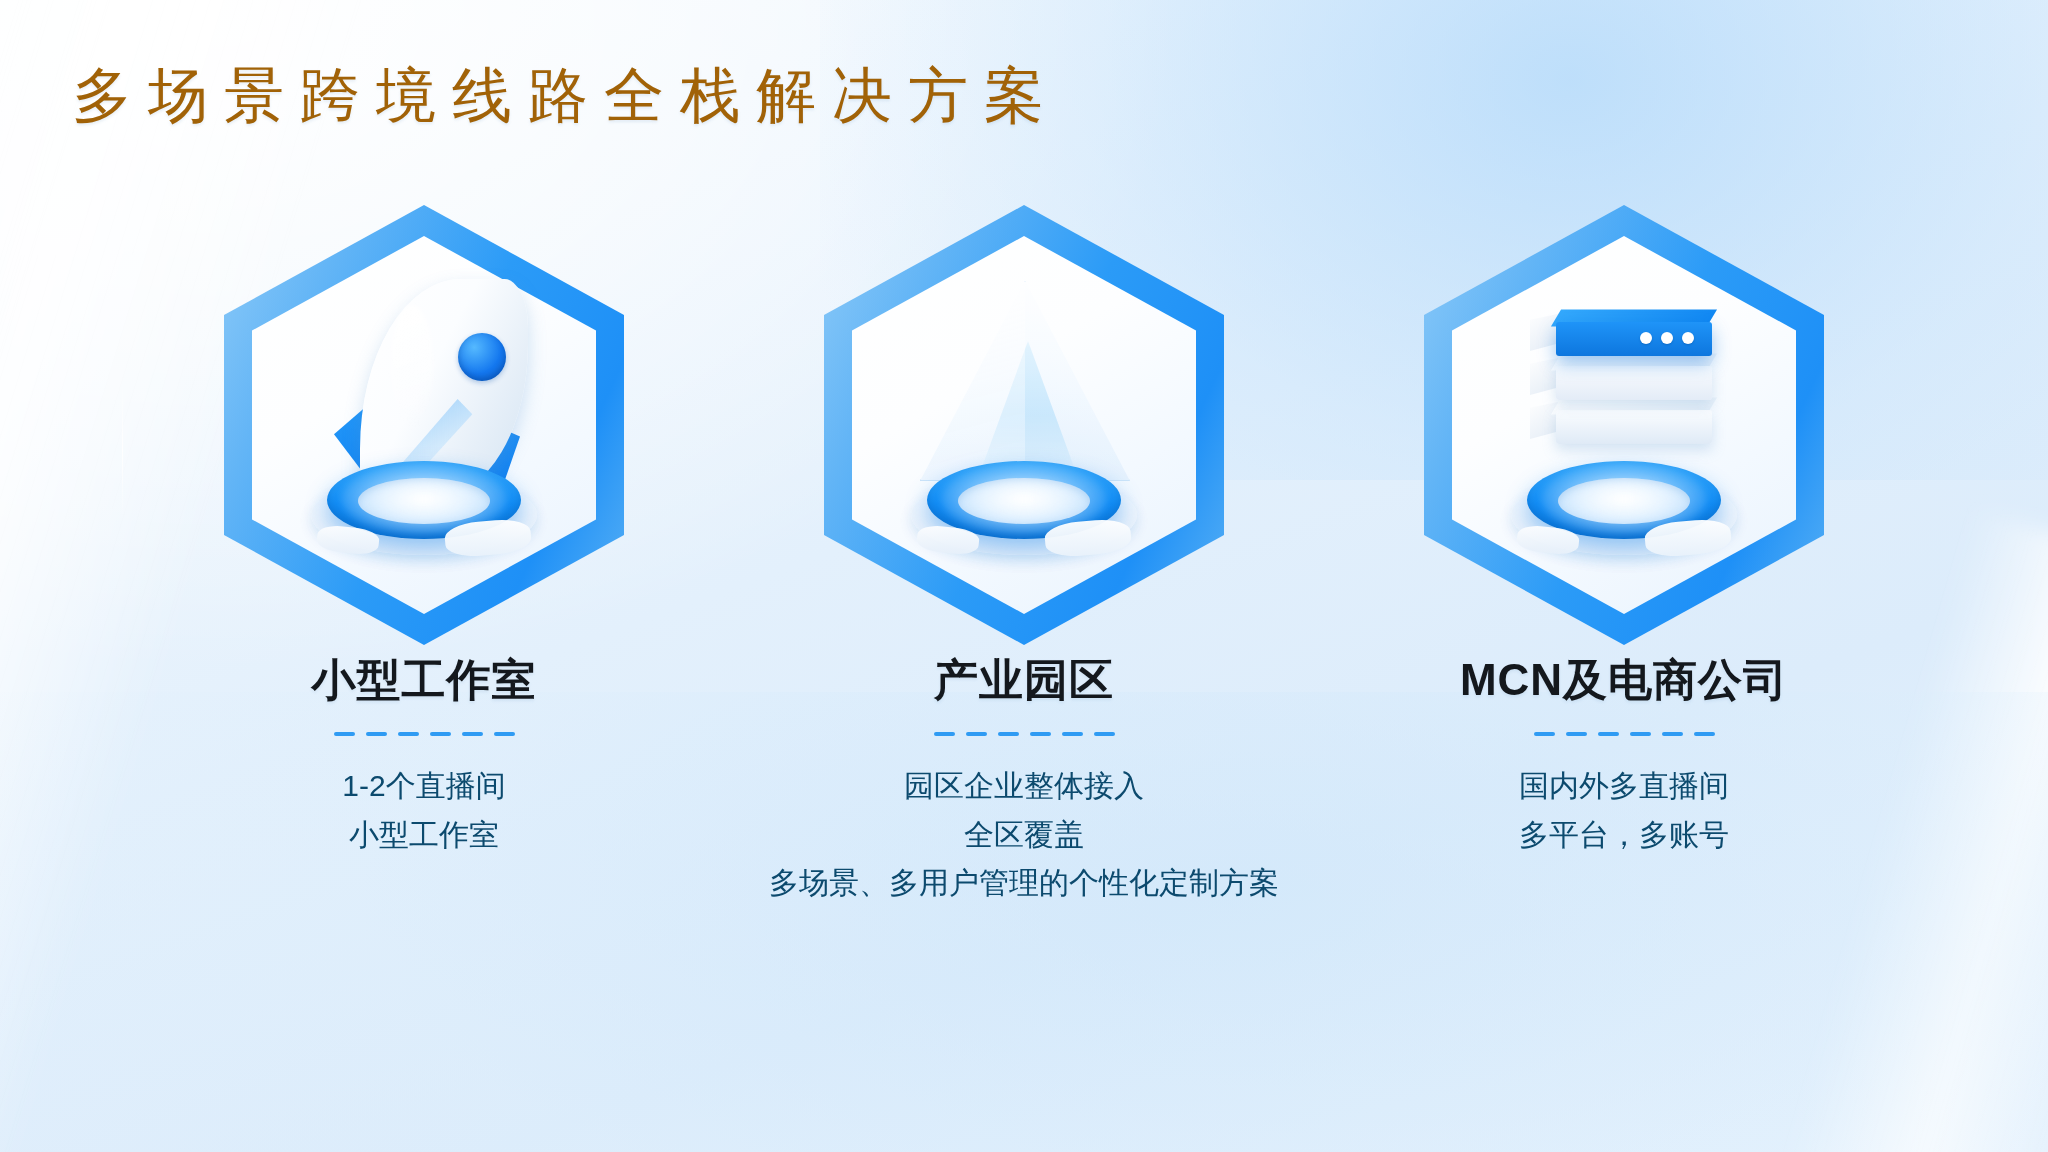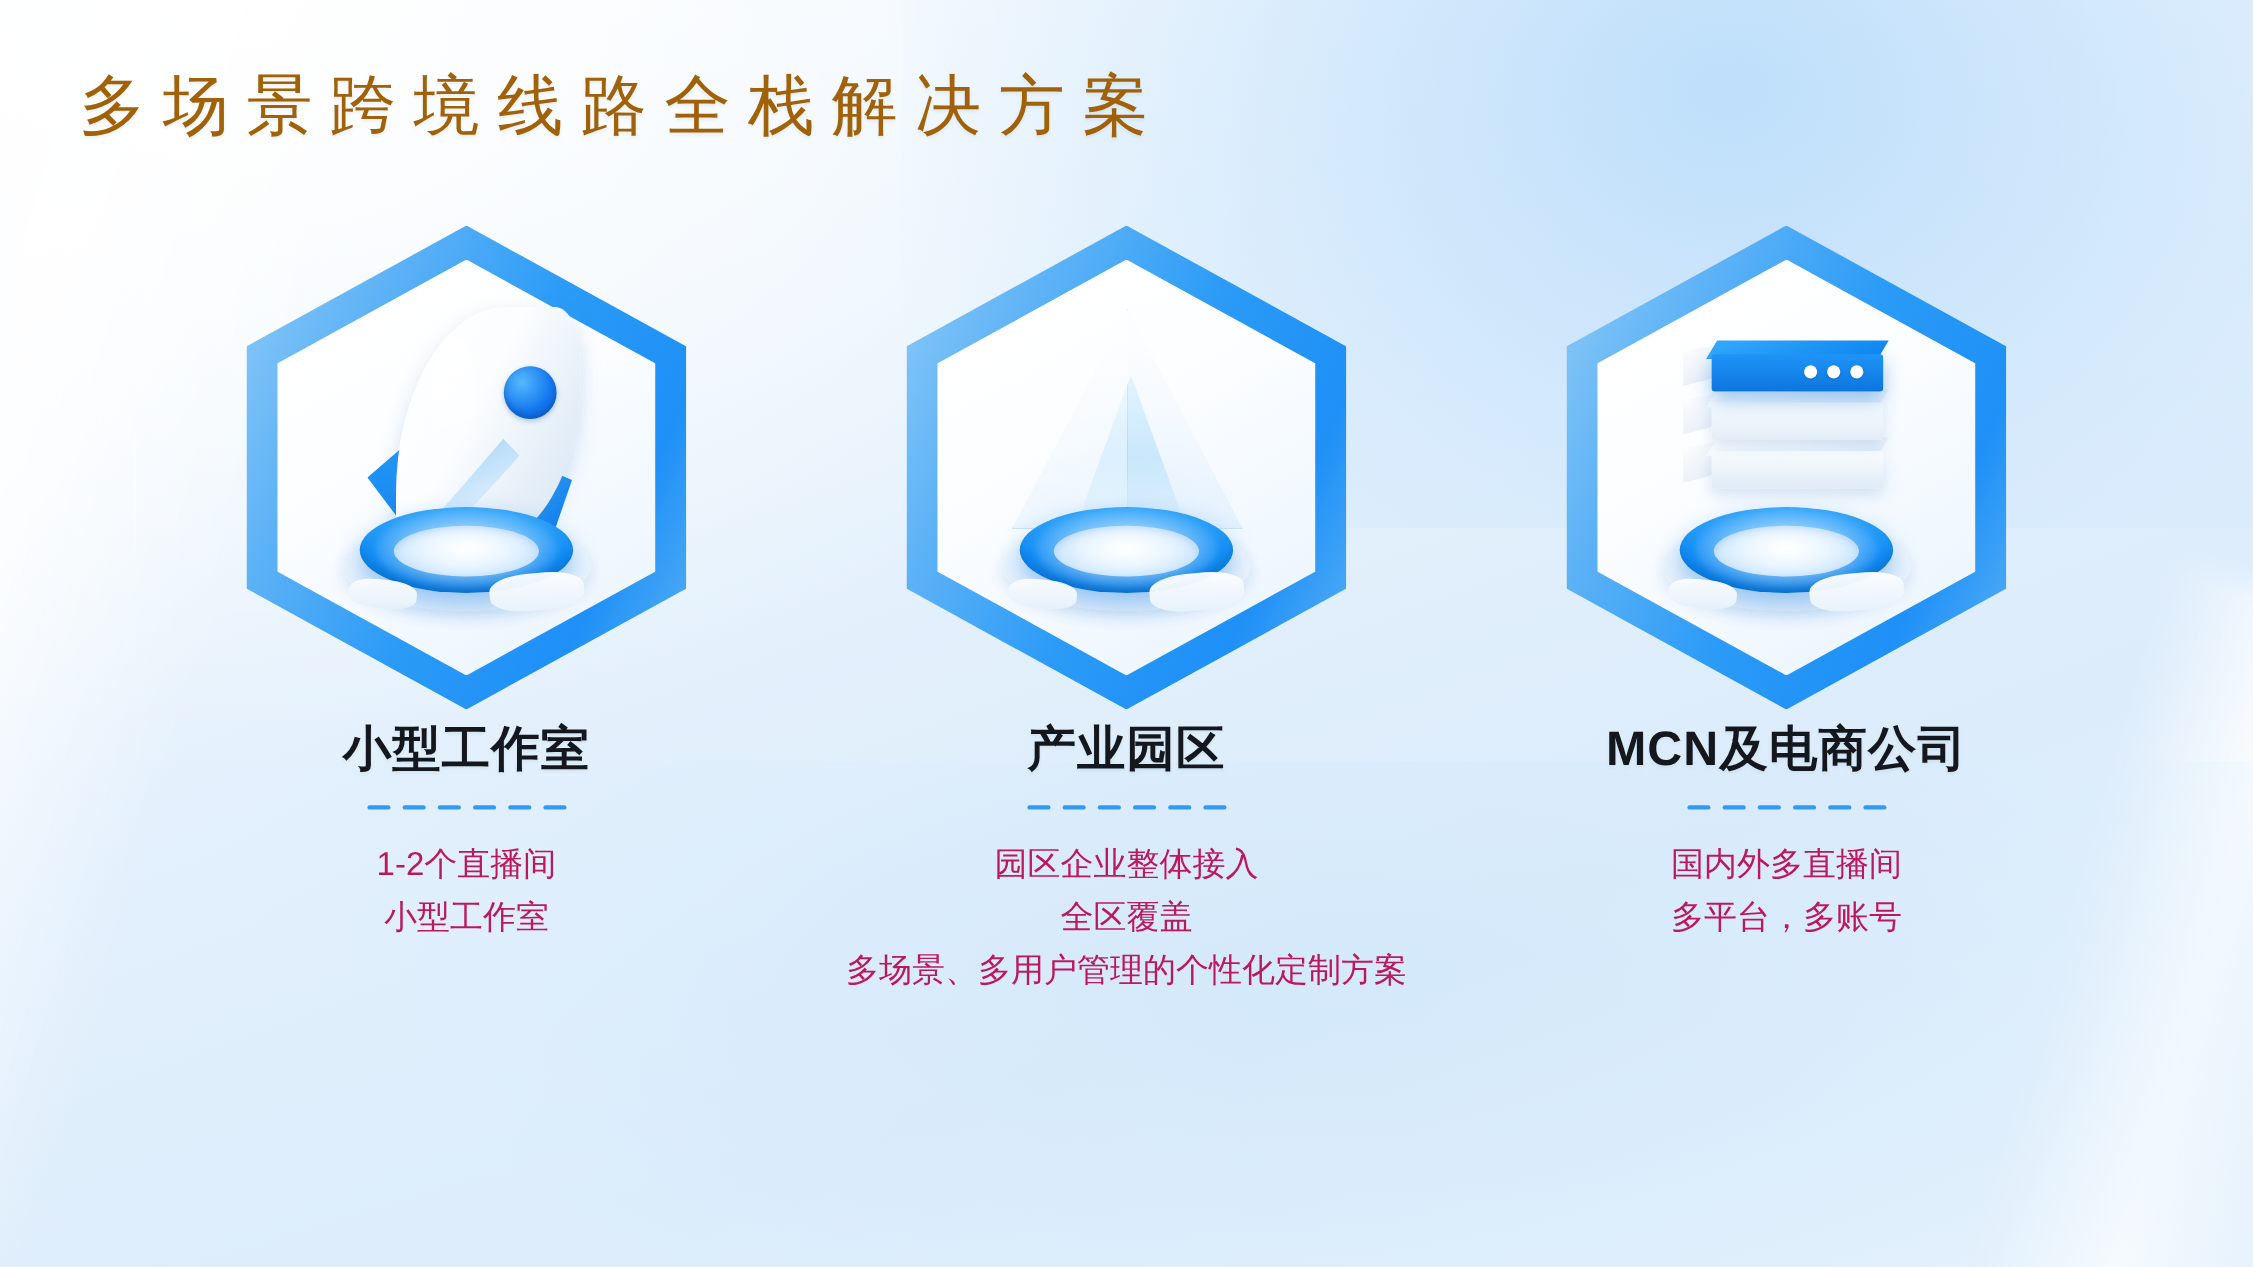--- a/index.html
+++ b/index.html
@@ -236,21 +236,21 @@
     font-size:44px;font-weight:800;color:#14181d;
     letter-spacing:1px;white-space:nowrap;
     text-shadow:0 2px 3px rgba(120,160,200,.16);
   }
   .divider{
     margin-top:22px;display:flex;gap:11px;align-items:center;justify-content:center;
   }
   .divider i{display:block;width:21px;height:4px;border-radius:2px;background:#2f9bf3;}
   .card-desc{
     margin-top:26px;text-align:center;
-    font-size:30px;line-height:1.62;color:#be185d;font-weight:500;
+    font-size:30px;line-height:1.62;color:#0c4a6e;font-weight:500;
     white-space:nowrap;
   }
   .card-desc span{display:block;}
 </style>
 </head>
 <body>
 
 <div class="bg-base"></div>
 <div class="bg-glow-tl"></div>
 <div class="bg-glow-top"></div>

